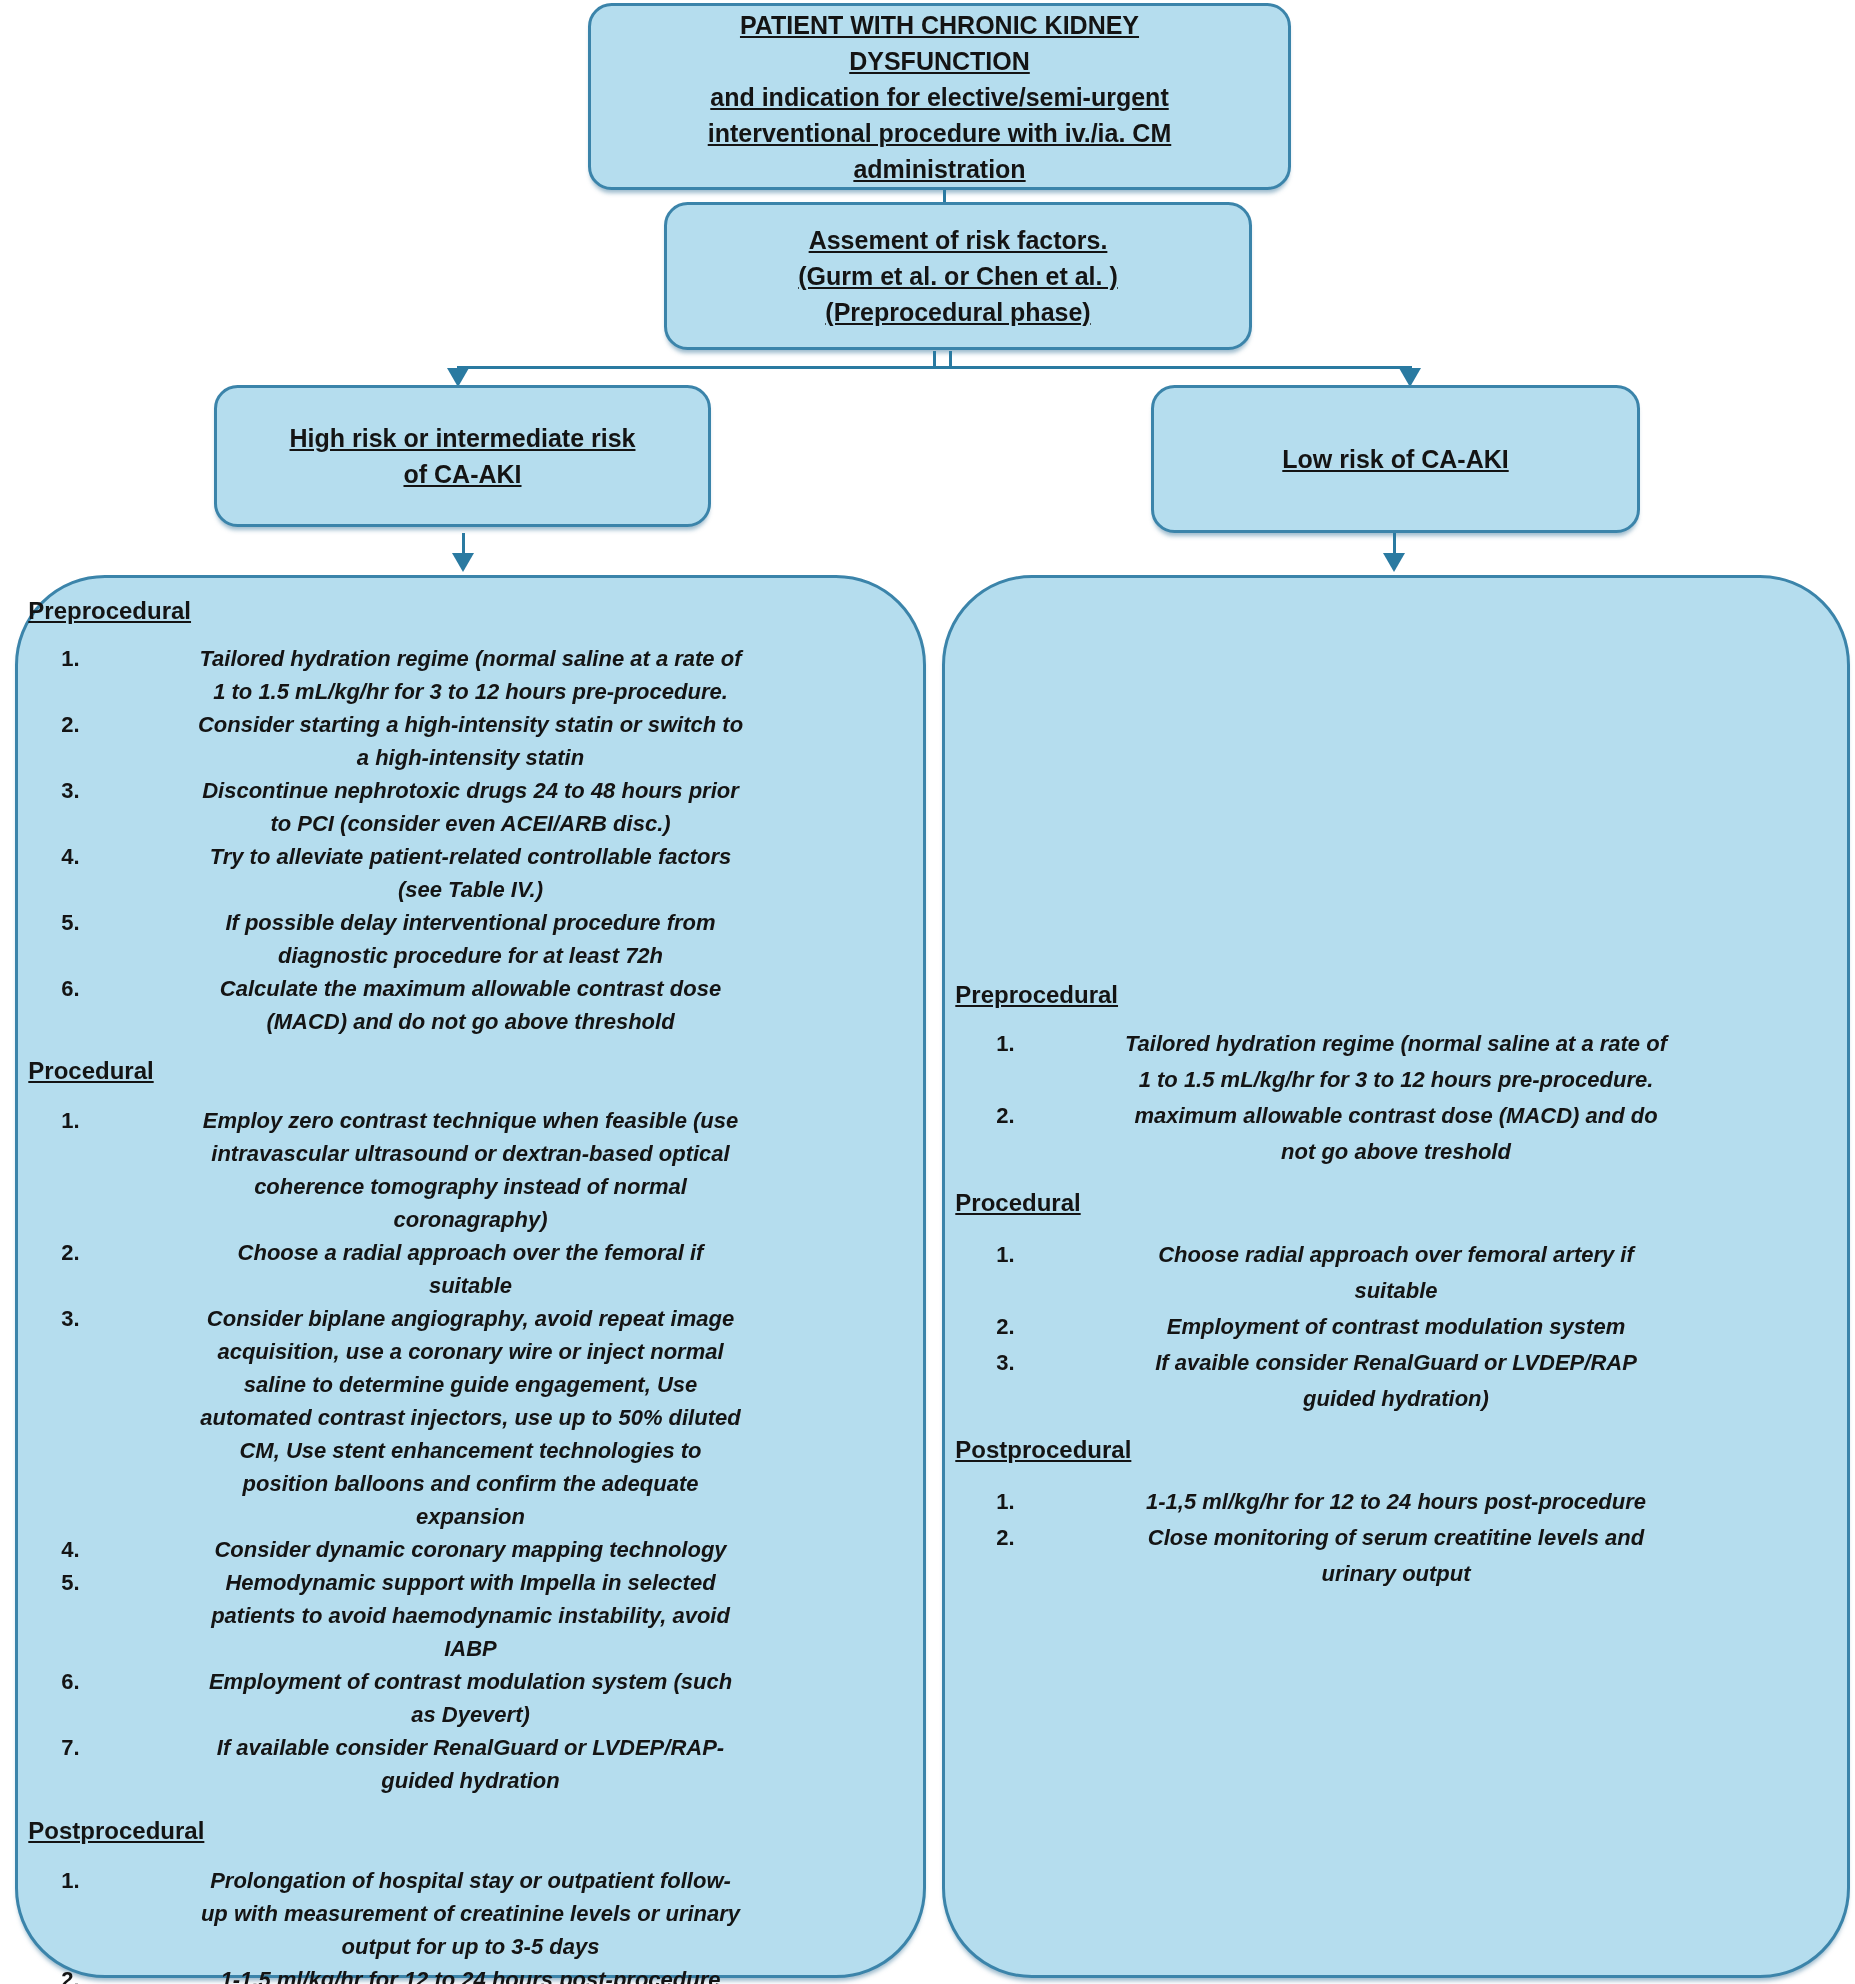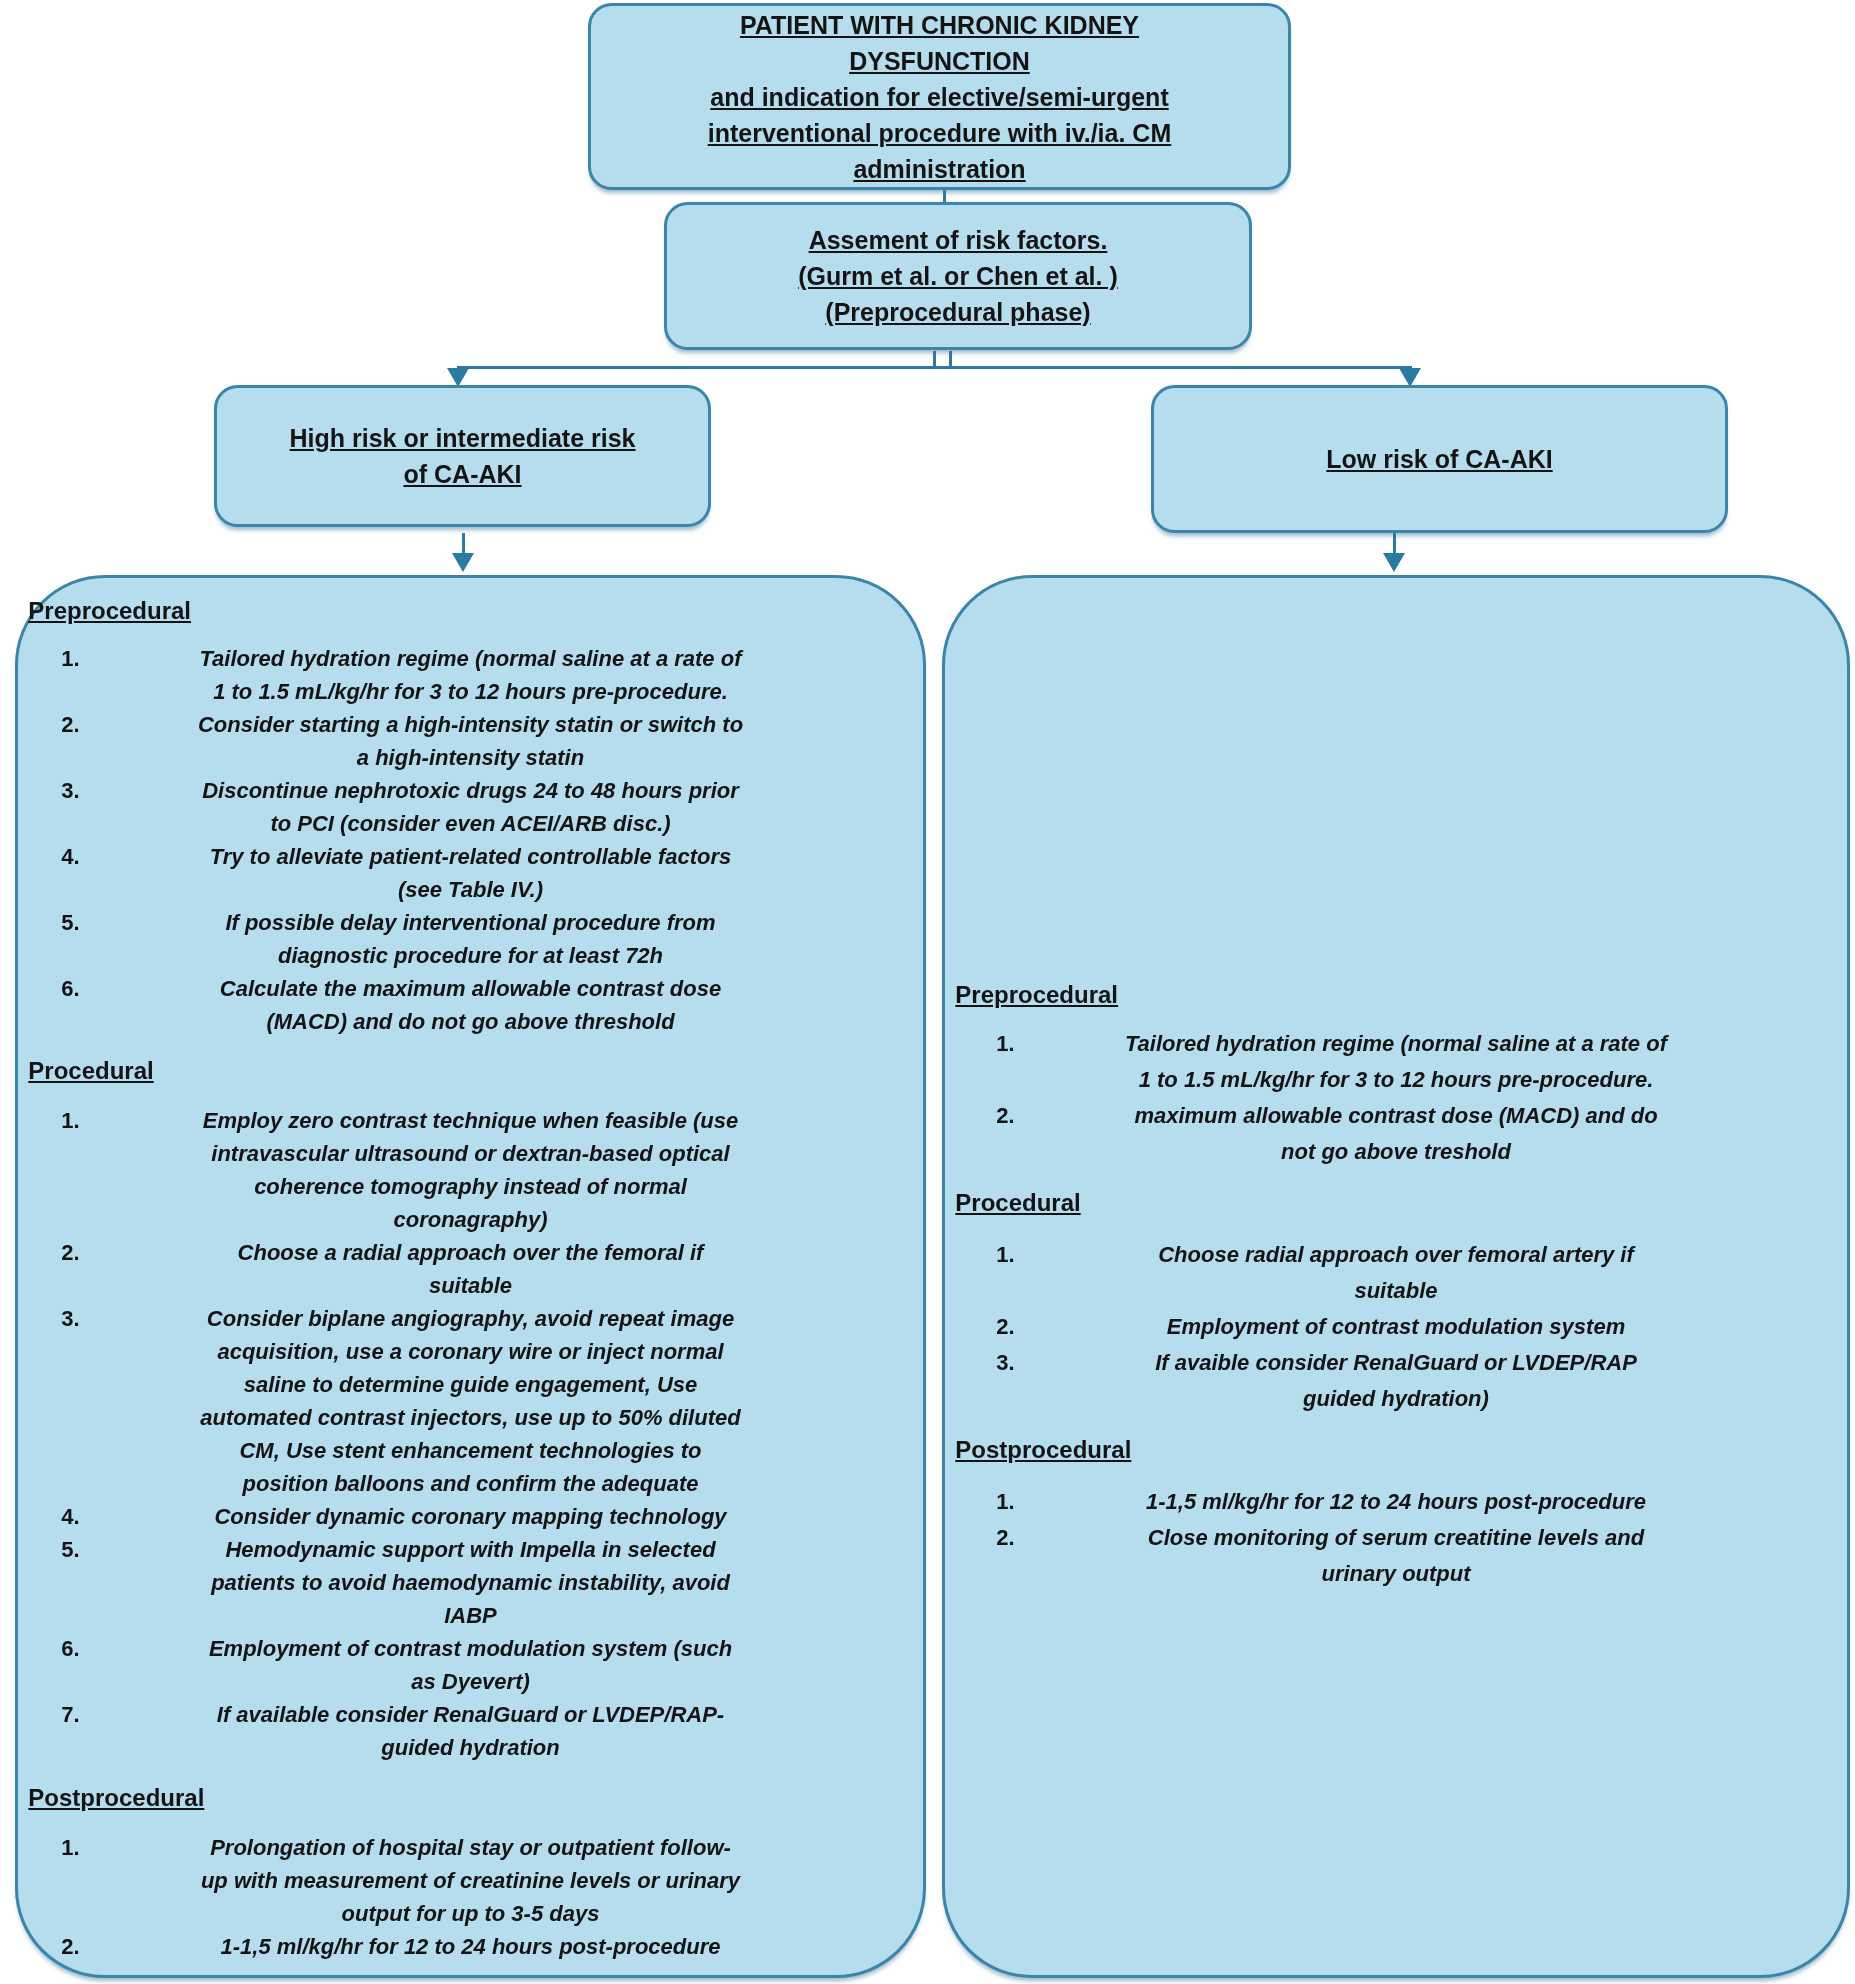--- a/index.html
+++ b/index.html
@@ -12,21 +12,21 @@
     box-sizing:border-box;display:flex;flex-direction:column;justify-content:center;
     text-align:center;box-shadow:0 5.1px 4.3px -2.6px rgba(60,120,155,.5);
   }
   .bline{font-size:25px;line-height:36px;text-decoration:underline;}
   .big{border-radius:90px;justify-content:flex-start;display:block;}
   #left-big{left:15px;top:575px;width:911px;height:1403px;padding:14.6px 10.3px 0 10.3px;}
   #right-big{left:942px;top:575px;width:908px;height:1403px;padding:399px 10.3px 0 10.3px;}
   #top-box{left:588px;top:3.4px;width:703px;height:187px;}
   #assess-box{left:664px;top:202px;width:588px;height:148px;}
   #high-box{left:214px;top:385px;width:497px;height:142px;}
-  #low-box{left:1151px;top:385px;width:577px;height:148px;}
+  #low-box{left:1151px;top:385px;width:489px;height:148px;}
   .sec-title{
     font-size:24px;line-height:36px;text-align:left;text-decoration:underline;
     margin:15.4px 0;
   }
   .big .sec-title:first-child{margin-top:0;margin-bottom:13px;}
   .list-item{position:relative;}
   .item-num{position:absolute;top:0;font-size:22px;}
   #left-big .item-num{left:33px;line-height:33px;}
   #right-big .item-num{left:41px;line-height:36px;}
   .item-lines{text-align:center;padding:0 6px;}
@@ -144,20 +144,21 @@
       </div>
       <div class="list-item">
         <span class="item-num">3.</span>
         <div class="item-lines">
           <div class="item-line">Consider biplane angiography, avoid repeat image</div>
           <div class="item-line">acquisition, use a coronary wire or inject normal</div>
           <div class="item-line">saline to determine guide engagement, Use</div>
           <div class="item-line">automated contrast injectors, use up to 50% diluted</div>
           <div class="item-line">CM, Use stent enhancement technologies to</div>
           <div class="item-line">position balloons and confirm the adequate</div>
+          <div class="item-line">expansion</div>
         </div>
       </div>
       <div class="list-item">
         <span class="item-num">4.</span>
         <div class="item-lines">
           <div class="item-line">Consider dynamic coronary mapping technology</div>
         </div>
       </div>
       <div class="list-item">
         <span class="item-num">5.</span>

